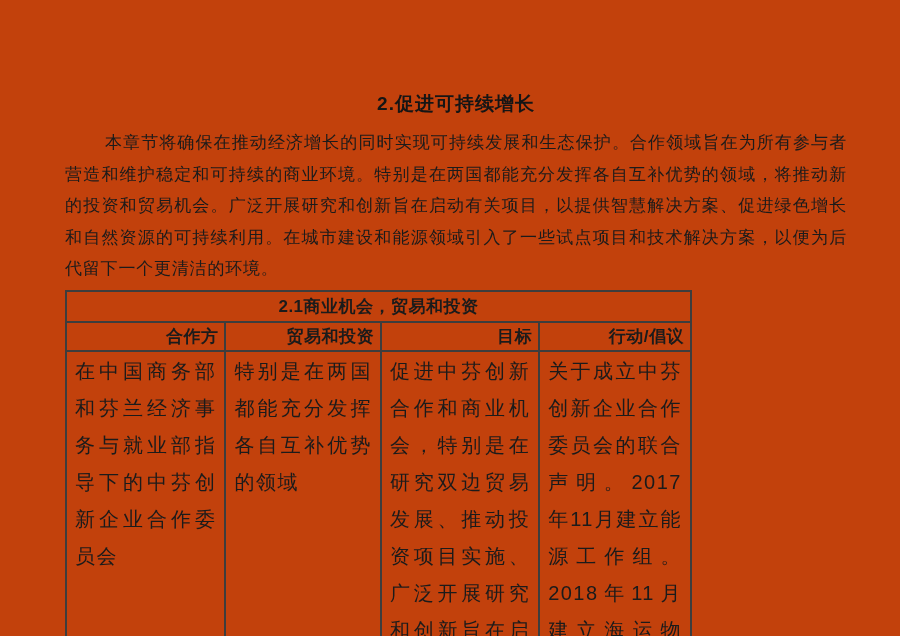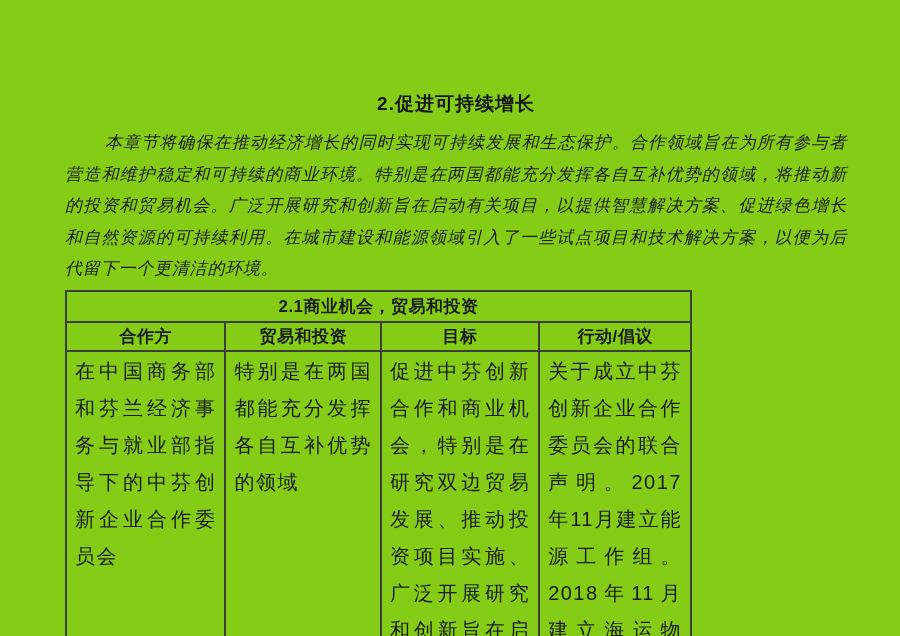--- a/index.html
+++ b/index.html
@@ -4,21 +4,21 @@
 <style>
   html, body {
     margin: 0;
     padding: 0;
     background: #ffffff;
   }
   .sheet {
     position: relative;
     width: 900px;
     height: 636px;
-    background: #84cc16;
+    background: #c2410c;
     overflow: hidden;
     font-family: "Liberation Sans", sans-serif;
     color: #1b1b1b;
   }
   .content {
     position: absolute;
     left: 65px;
     top: 0;
     width: 782px;
   }
@@ -33,42 +33,41 @@
   }
   .body-par {
     margin: 11px 0 0 0;
     font-size: 17px;
     line-height: 31.5px;
     text-align: justify;
     text-justify: inter-character;
     text-indent: 2.35em;
     letter-spacing: 0.8px;
     color: #1b1b1b;
-    font-style: italic;
   }
   .doc-table {
     border-collapse: collapse;
     table-layout: fixed;
     width: 627px;
     margin-top: 5px;
   }
   .doc-table td, .doc-table th {
     border: 2px solid #3d3d3d;
     box-sizing: border-box;
   }
   .tcaption {
     text-align: center;
     font-weight: bold;
     font-size: 17px;
     height: 31px;
     padding: 1px 4px;
     letter-spacing: 0.5px;
   }
   .header-row th {
-    text-align: center;
+    text-align: right;
     font-weight: bold;
     font-size: 17px;
     height: 29px;
     padding: 2px 6px;
     letter-spacing: 0.5px;
   }
   .body-row td {
     vertical-align: top;
     font-size: 20px;
     line-height: 37px;

